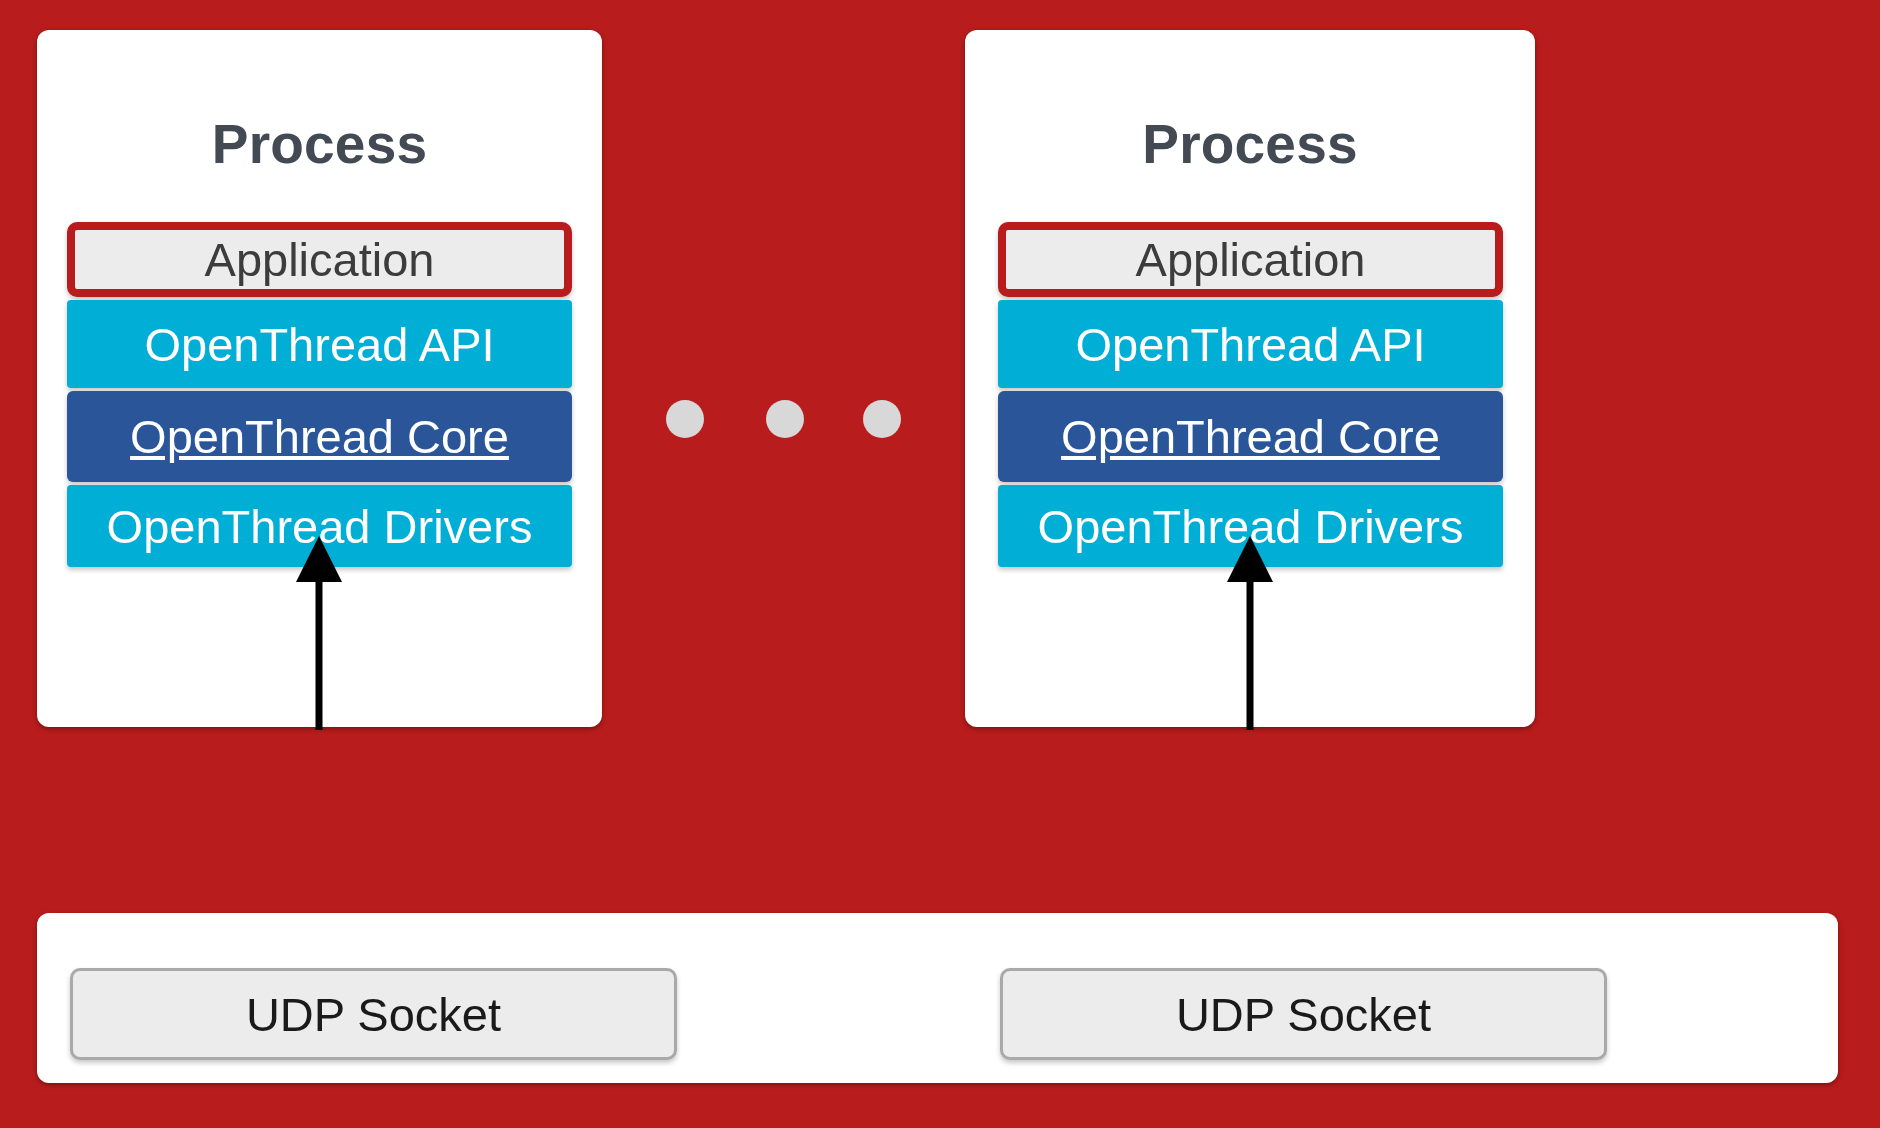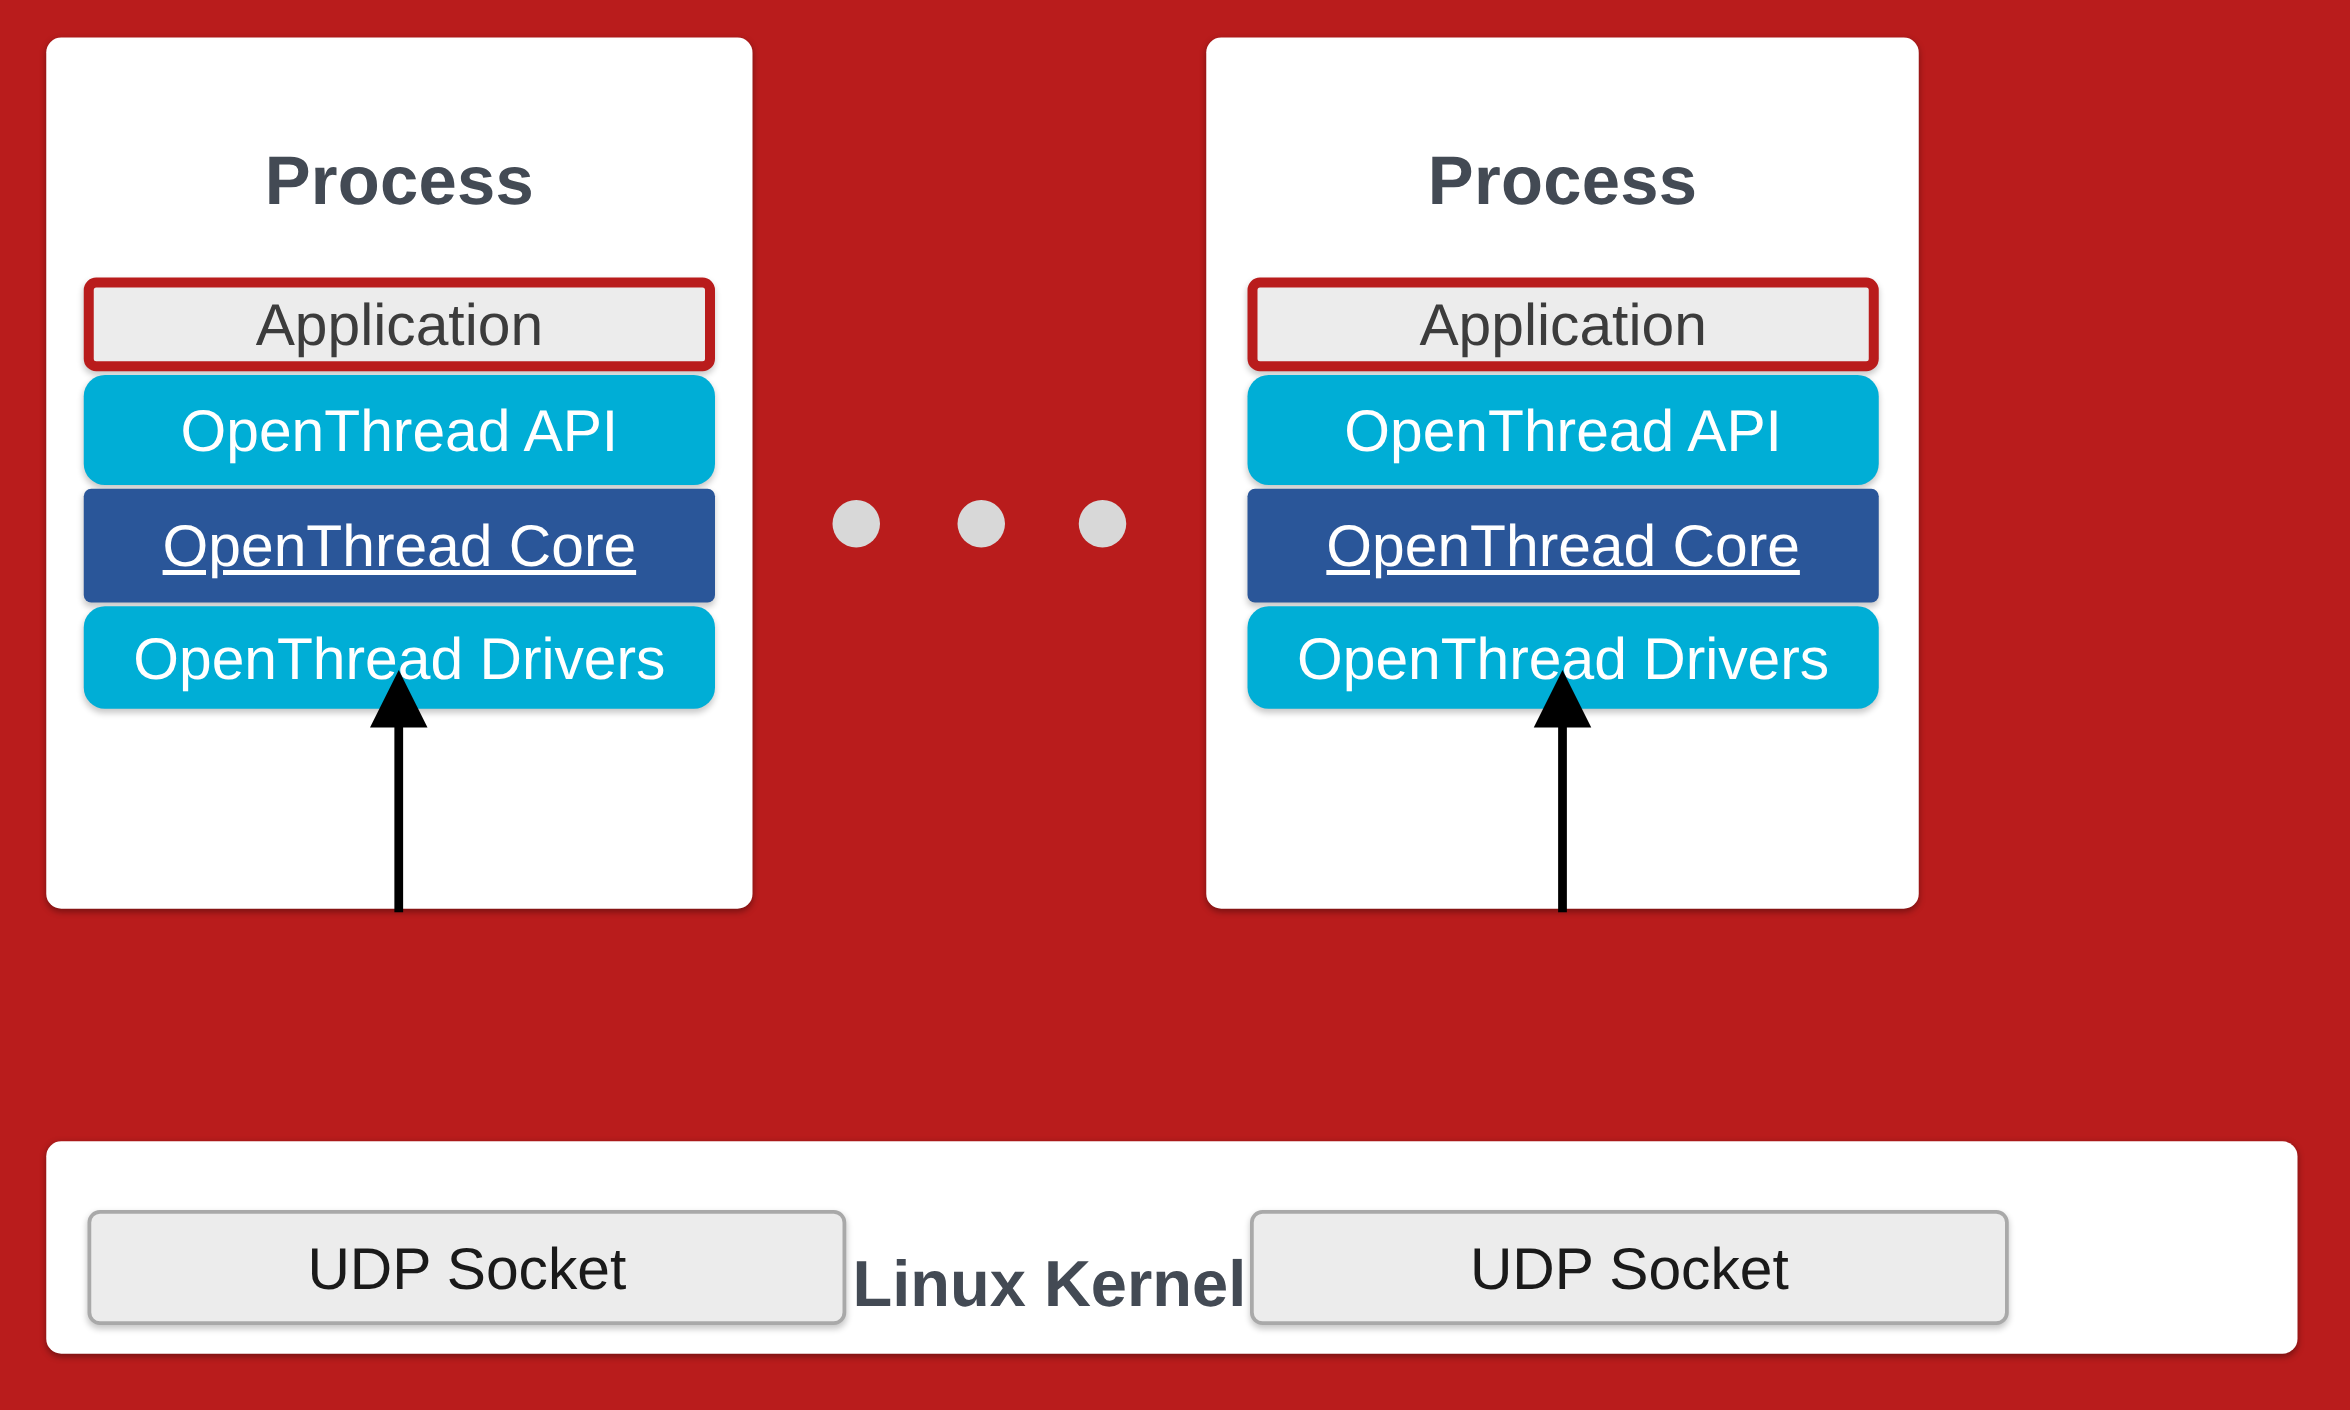--- a/index.html
+++ b/index.html
@@ -51,21 +51,21 @@
     background: #ececec;
     border: 8px solid #b91c1c;
     border-radius: 10px;
     color: #3c3c3c;
     box-shadow: 0 3px 5px rgba(0,0,0,0.22);
   }
   .layer-api,
   .layer-drivers {
     background: #00aed6;
     color: #ffffff;
-    border-radius: 17px;
+    border-radius: 4px;
     box-shadow: 0 3px 5px rgba(0,0,0,0.22);
   }
   .layer-core {
     background: #2a5699;
     color: #ffffff;
     border-radius: 6px;
     box-shadow: 0 3px 5px rgba(0,0,0,0.22);
     text-decoration: underline;
   }
 
@@ -172,20 +172,19 @@
     <line x1="27" y1="200" x2="27" y2="48" stroke="#000000" stroke-width="7"></line>
     <polygon points="27,6 50,52 4,52" fill="#000000"></polygon>
   </svg>
 
   <div class="kernel-card" style="left:37px; top:913px; width:1801px; height:170px;">
 
     <div class="socket-box" style="left:33px; top:38px; width:607px; height:92px;">
       <span>UDP Socket</span>
     </div>
 
-    <div class="kernel-title" style="left:640px; top:85px; width:325px;">Linux Kernel</div>
 
     <div class="socket-box" style="left:963px; top:38px; width:607px; height:92px;">
       <span>UDP Socket</span>
     </div>
   </div>
 
 </div>
 
 </body></html>

